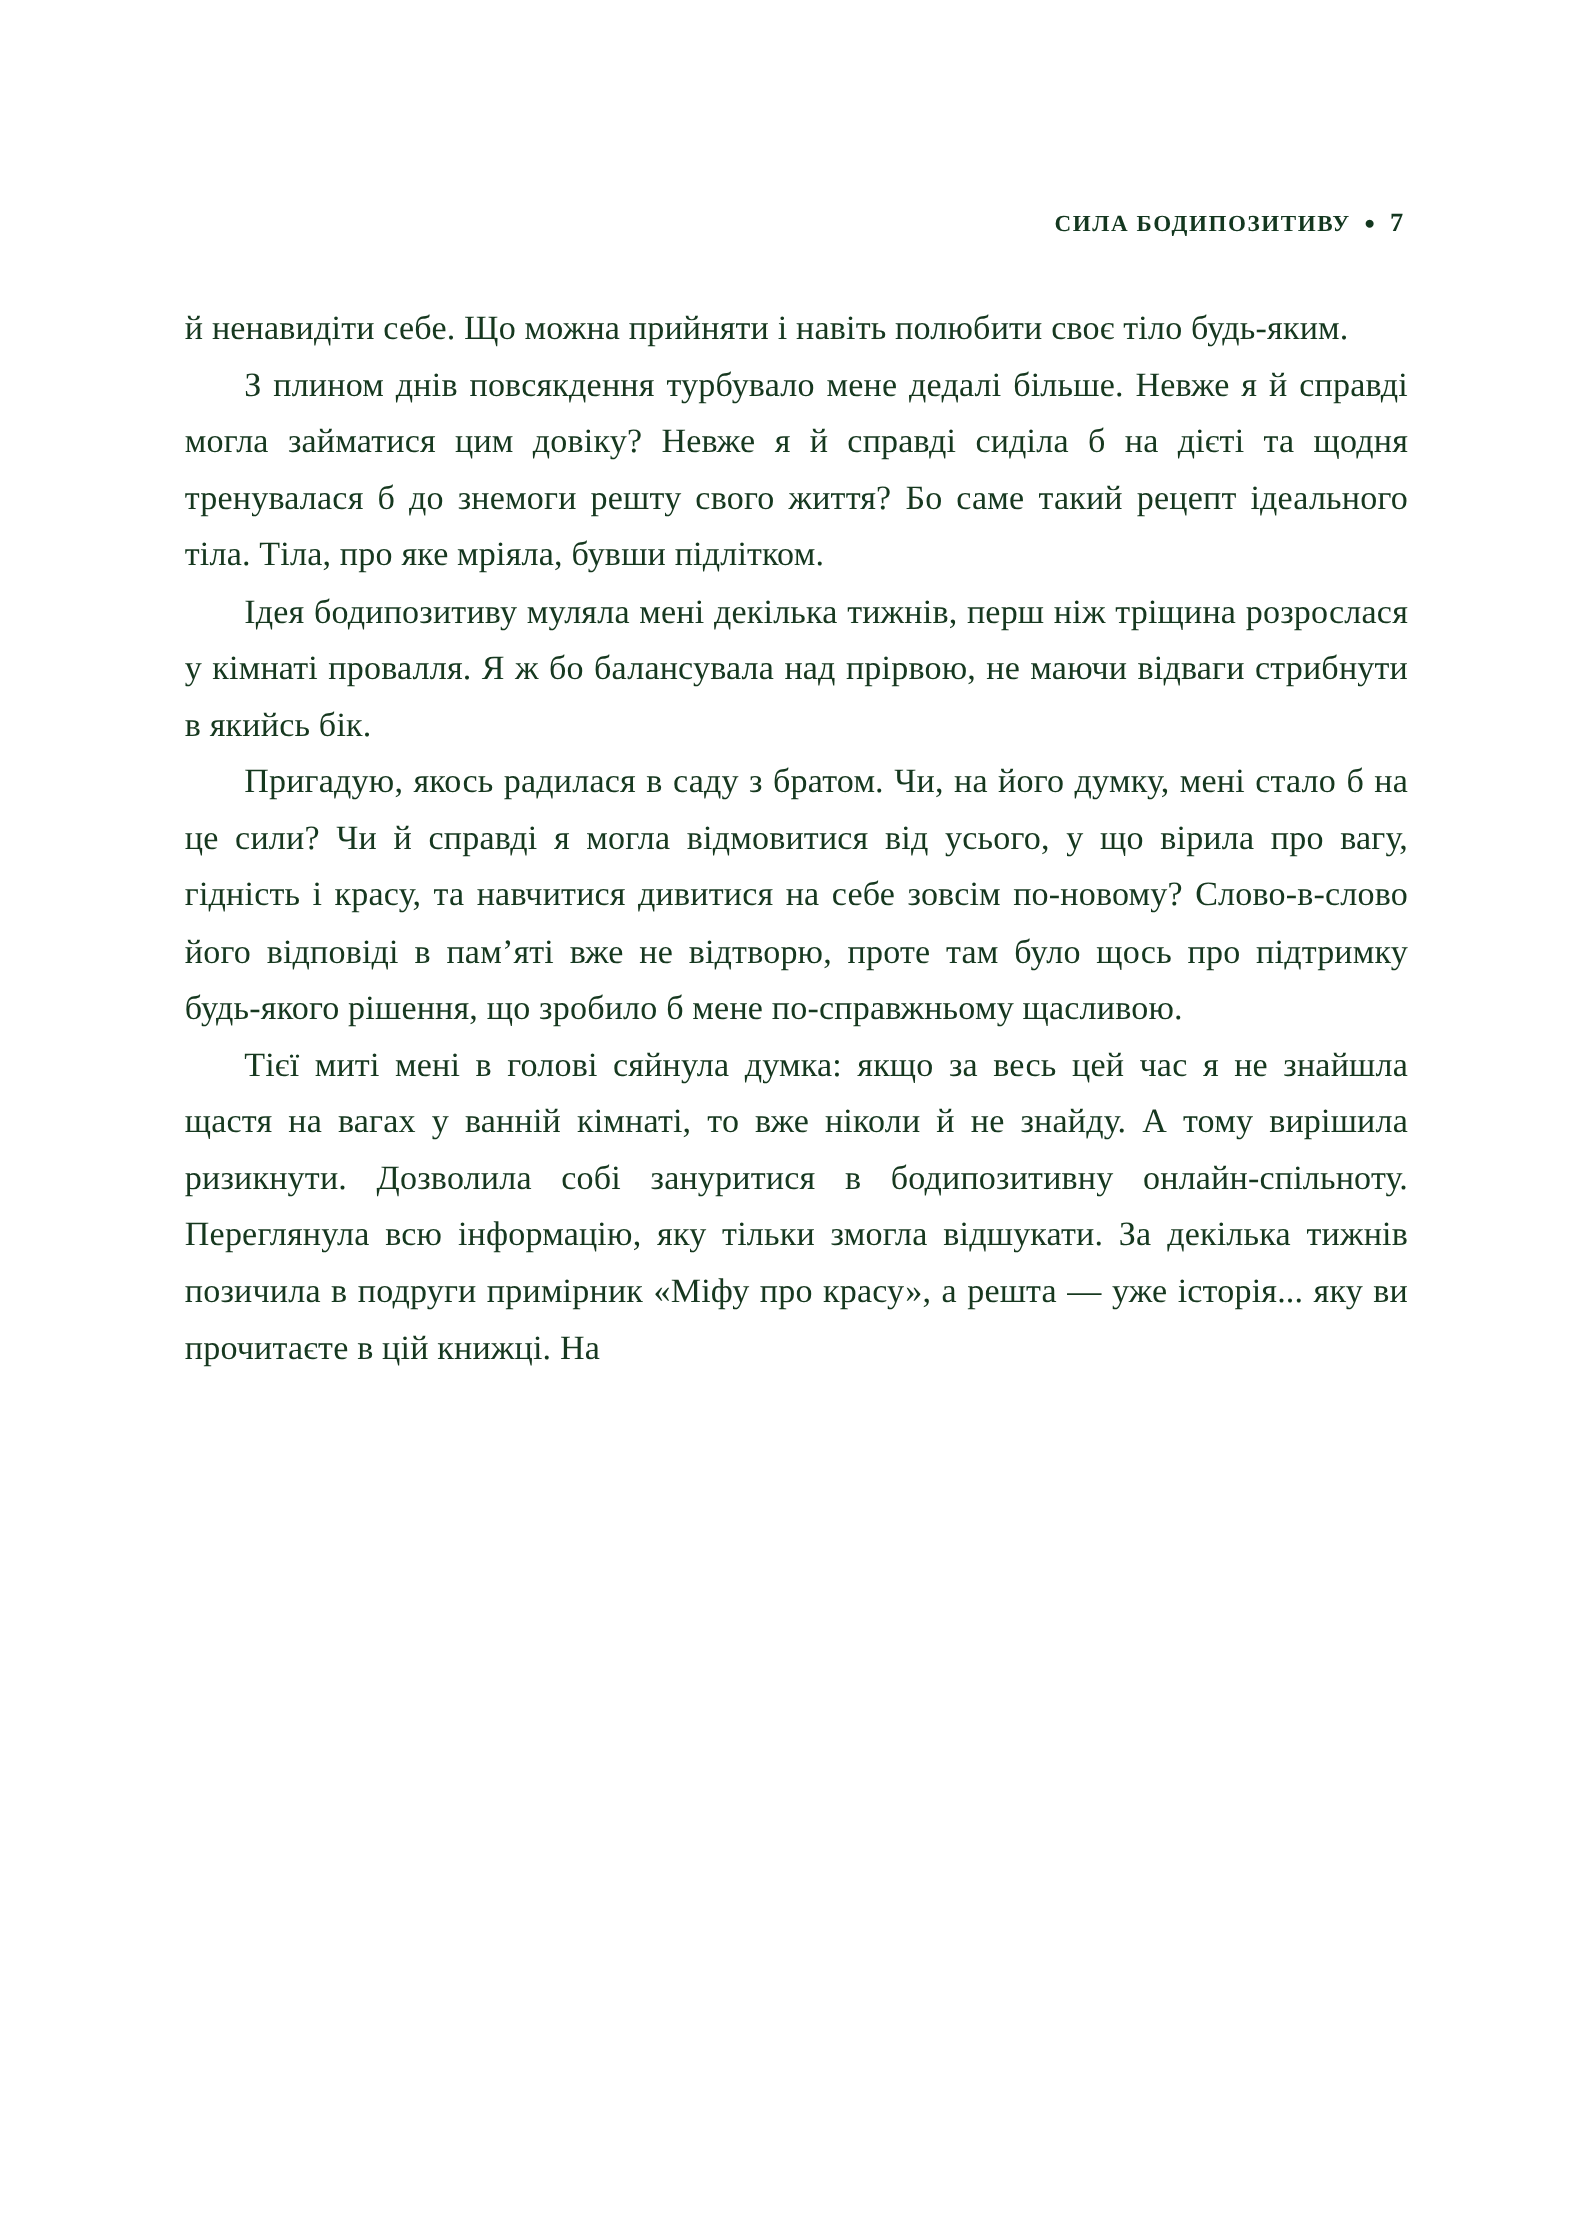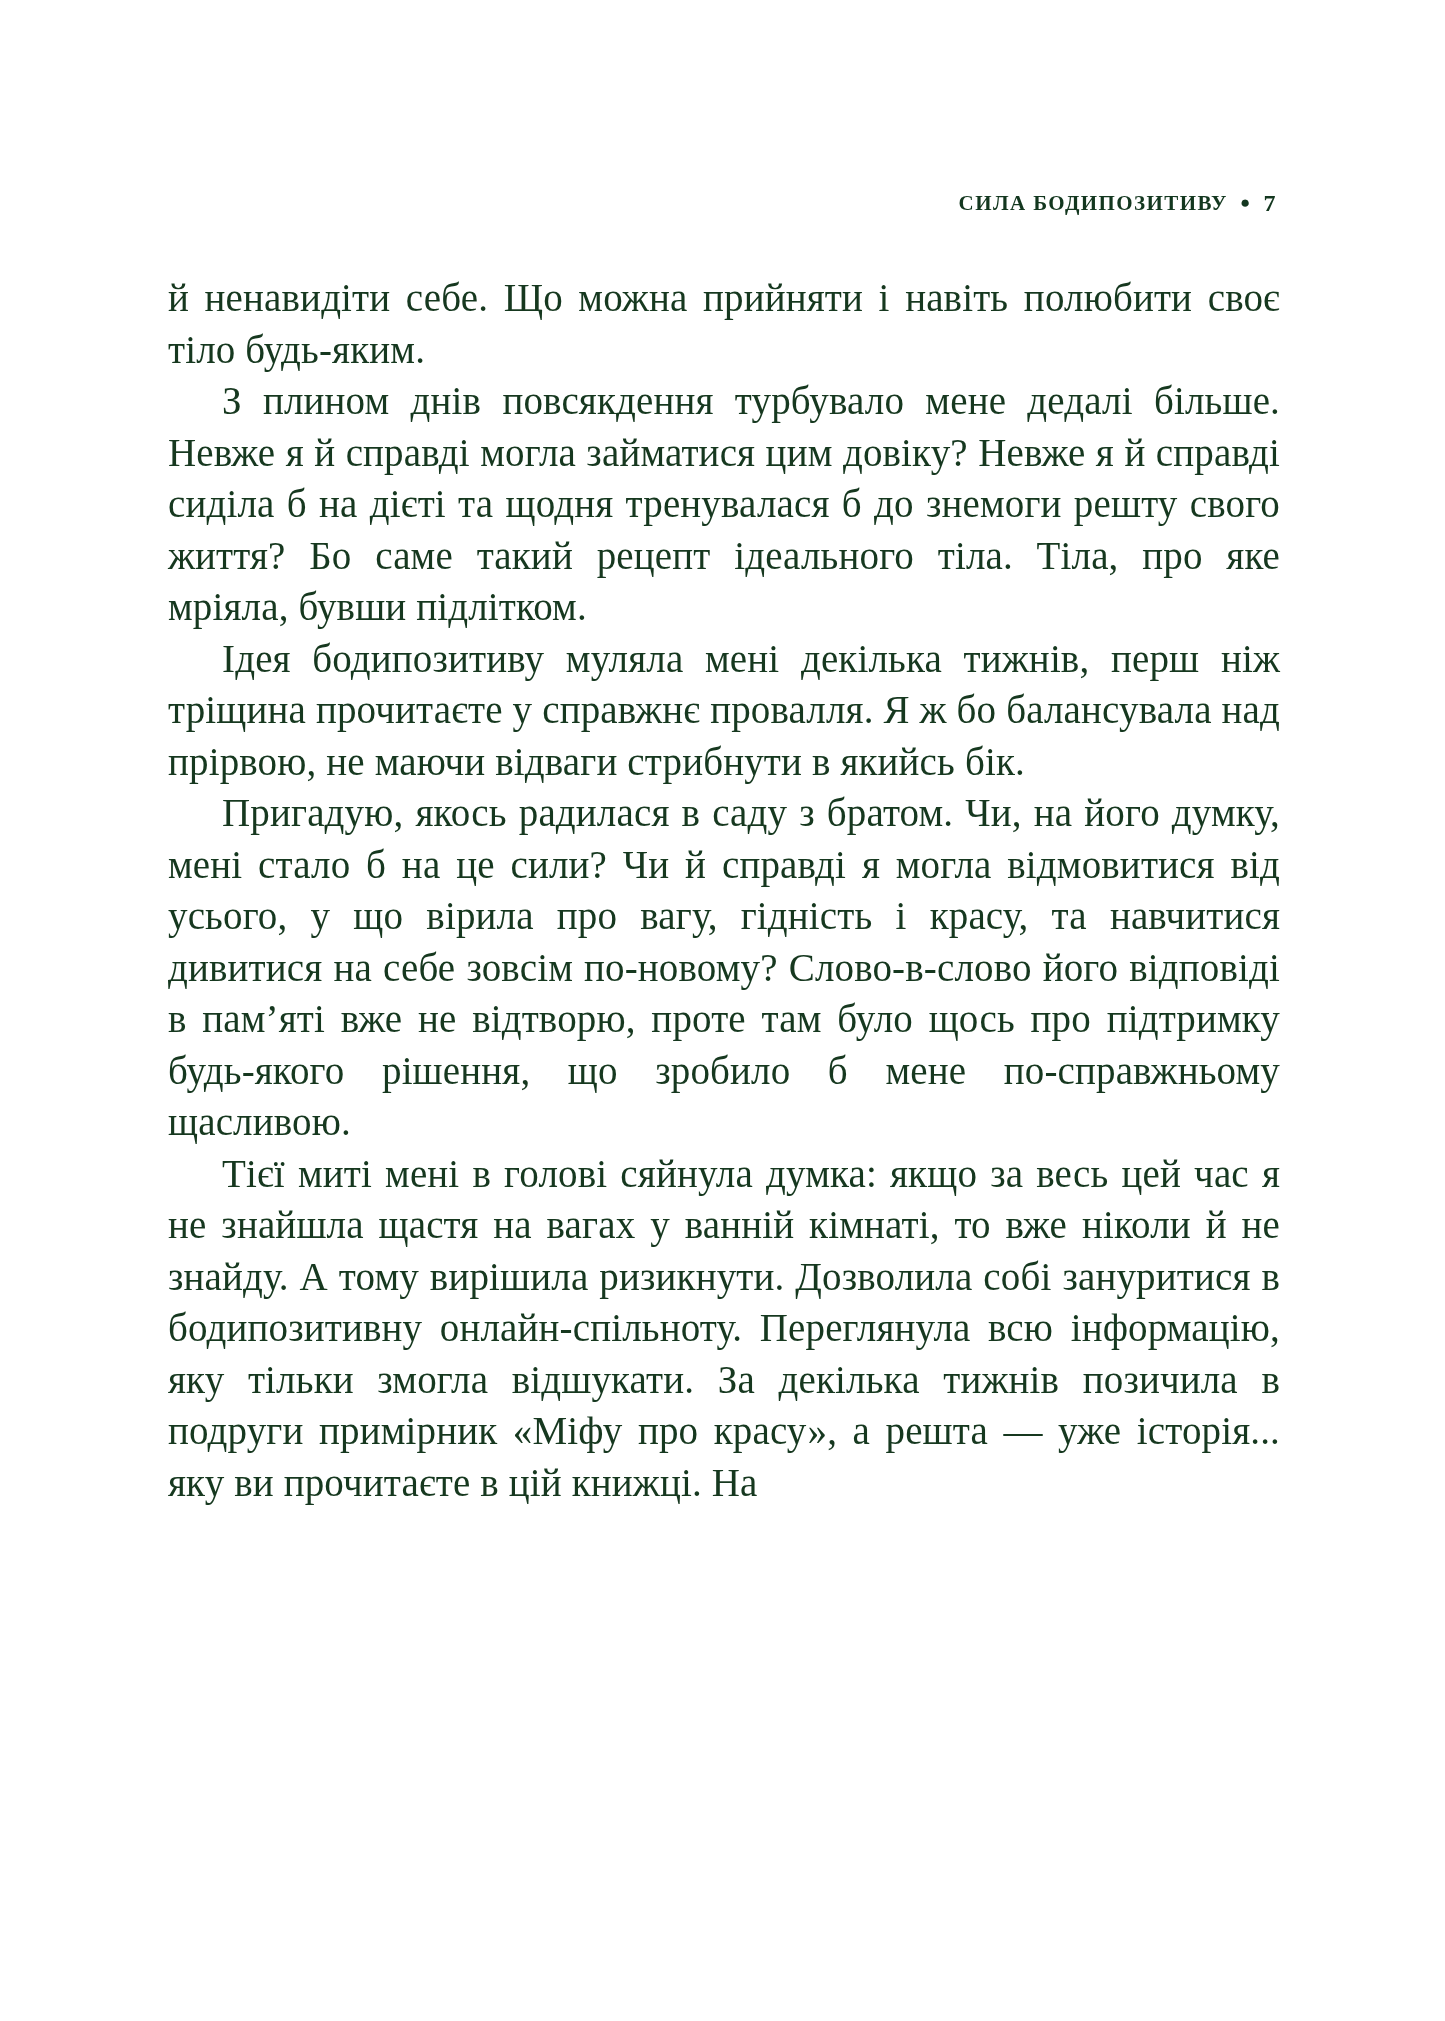--- a/index.html
+++ b/index.html
@@ -40,21 +40,21 @@
   }
   .running-head .rh-page {
     font-size: 24px;
   }
   .body-text {
     position: absolute;
     top: 272px;
     left: 168px;
     width: 1112px;
     font-family: "Liberation Serif", serif;
-    font-size: 39px;
+    font-size: 31px;
     line-height: 51.5px;
     color: #16381f;
     text-align: justify;
     text-justify: inter-word;
     letter-spacing: 0.15px;
     -webkit-font-smoothing: antialiased;
   }
   .body-text p {
     margin: 0;
   }
@@ -72,18 +72,18 @@
 
   <div class="running-head">
     <span class="rh-title">СИЛА БОДИПОЗИТИВУ</span>
     <span class="rh-dot">●</span>
     <span class="rh-page">7</span>
   </div>
 
   <div class="body-text">
     <p class="cont">й ненавидіти себе. Що можна прийняти і навіть полюбити своє тіло будь-яким.</p>
     <p class="indent">З плином днів повсякдення турбувало мене дедалі більше. Невже я й справді могла займатися цим довіку? Невже я й справді сиділа б на дієті та щодня тренувалася б до знемоги решту свого життя? Бо саме такий рецепт ідеального тіла. Тіла, про яке мріяла, бувши підлітком.</p>
-    <p class="indent">Ідея бодипозитиву муляла мені декілька тижнів, перш ніж тріщина прочитаєте у справжнє провалля. Я ж бо балансувала над прірвою, не маючи відваги стрибнути в якийсь бік.</p>
+    <p class="indent">Ідея бодипозитиву муляла мені декілька тижнів, перш ніж тріщина розрослася у кімнаті провалля. Я ж бо балансувала над прірвою, не маючи відваги стрибнути в якийсь бік.</p>
     <p class="indent">Пригадую, якось радилася в саду з братом. Чи, на його думку, мені стало б на це сили? Чи й справді я могла відмовитися від усього, у що вірила про вагу, гідність і красу, та навчитися дивитися на себе зовсім по-новому? Слово-в-слово його відповіді в пам’яті вже не відтворю, проте там було щось про підтримку будь-якого рішення, що зробило б мене по-справжньому щасливою.</p>
     <p class="indent">Тієї миті мені в голові сяйнула думка: якщо за весь цей час я не знайшла щастя на вагах у ванній кімнаті, то вже ніколи й не знайду. А тому вирішила ризикнути. Дозволила собі зануритися в бодипозитивну онлайн-спільноту. Переглянула всю інформацію, яку тільки змогла відшукати. За декілька тижнів позичила в подруги примірник «Міфу про красу», а решта — уже історія... яку ви прочитаєте в цій книжці. На</p>
   </div>
 
 </div>
 
 </body></html>

